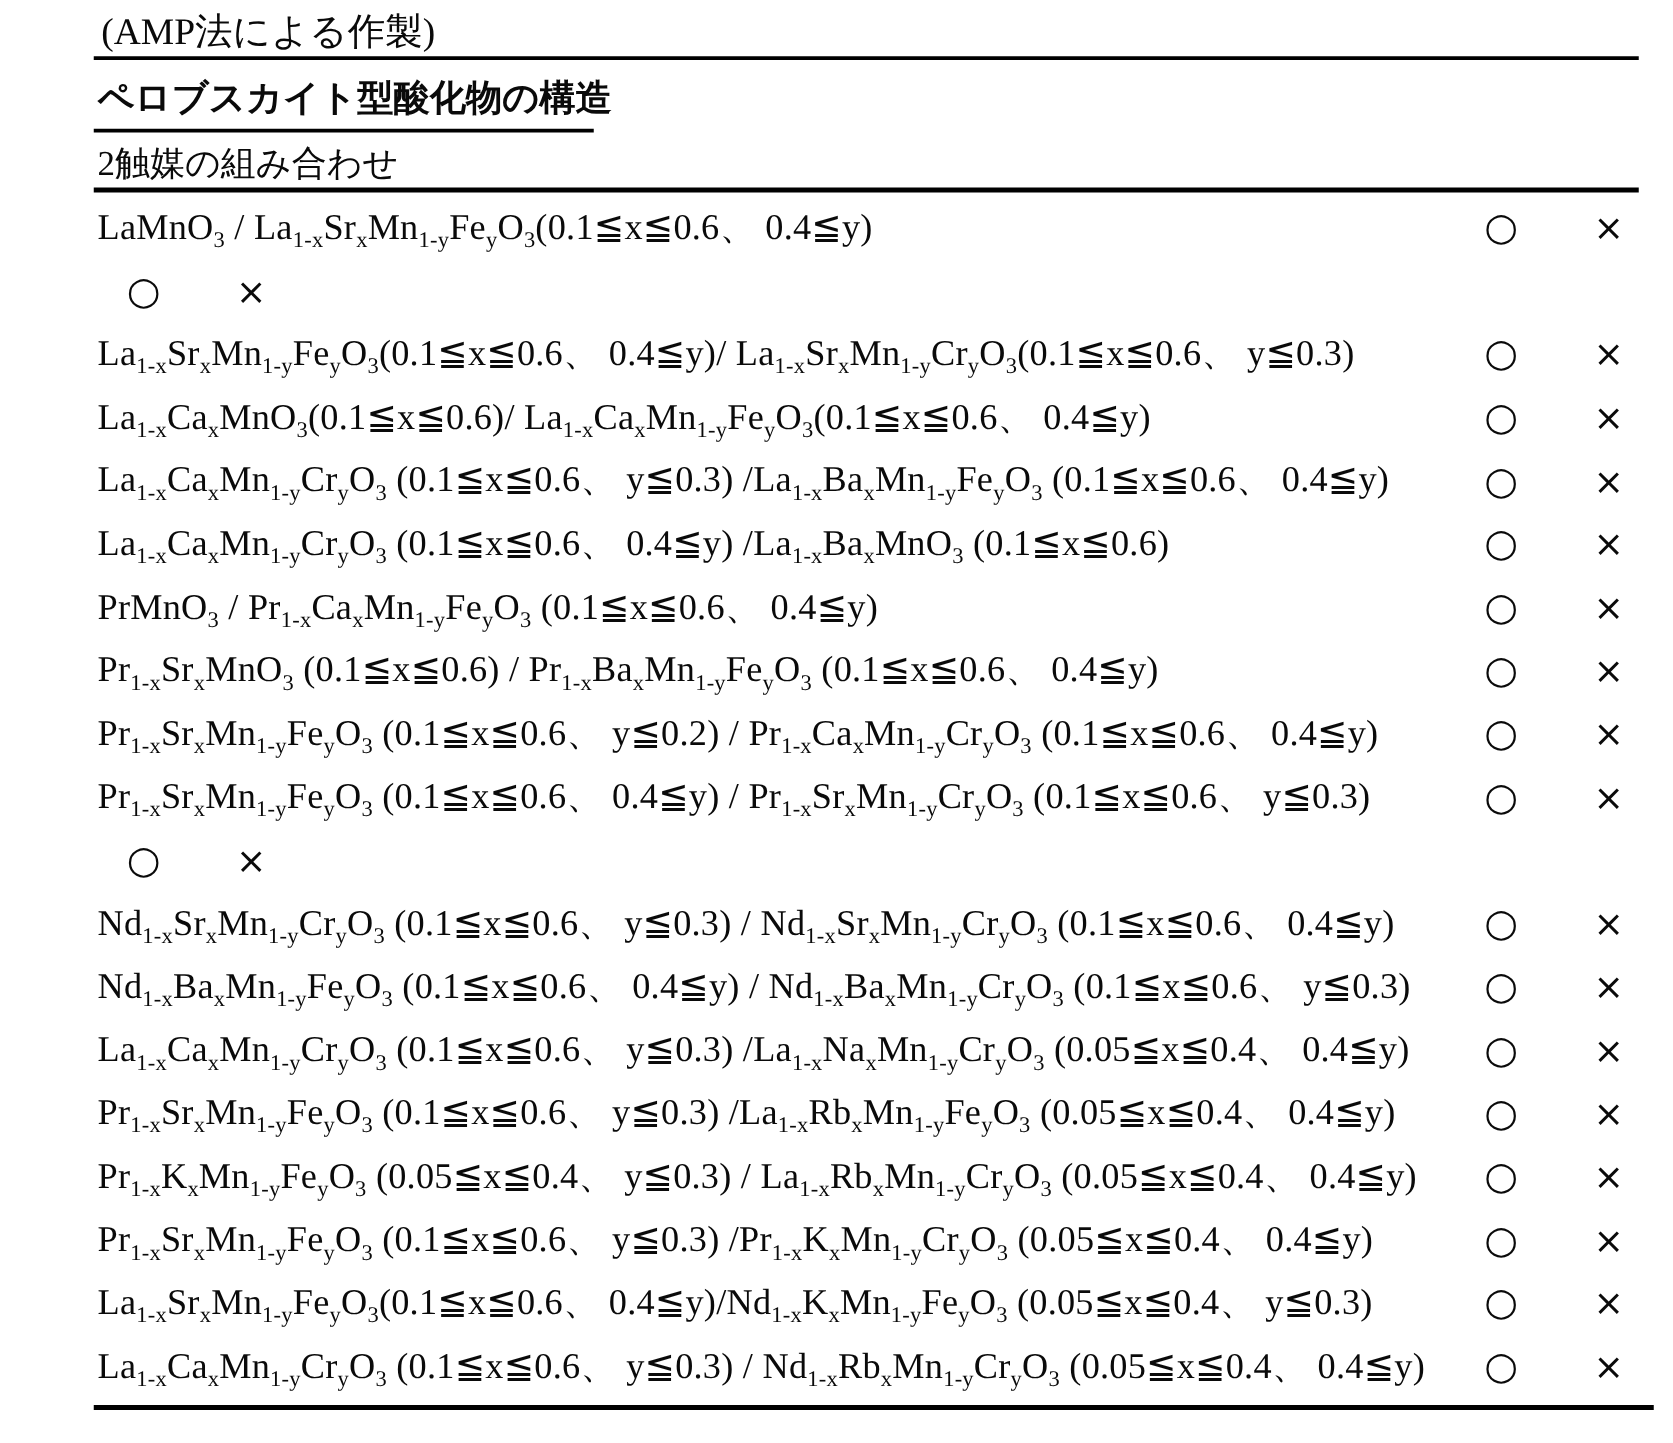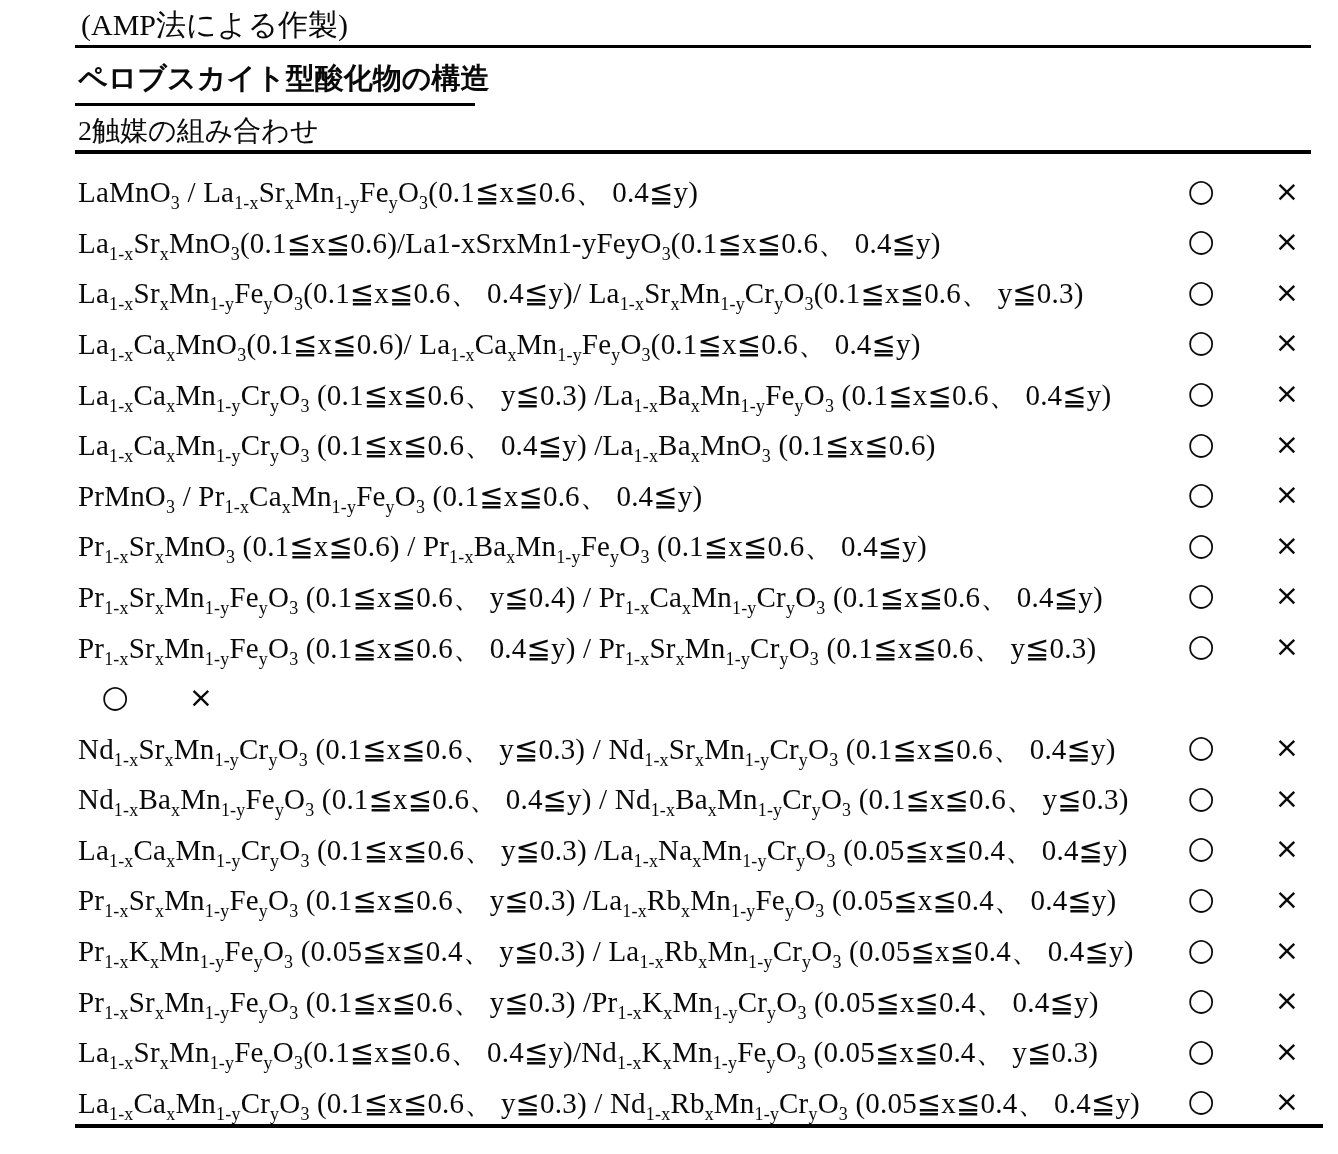--- a/index.html
+++ b/index.html
@@ -60,21 +60,21 @@
   }
 
   .rows {
     position: absolute;
     left: 30px;
     top: 157px;
     width: 1258px;
   }
   .row {
     display: flex;
-    align-items: flex-end;
+    align-items: center;
     height: 50.6px;
   }
   .formula {
     flex: 1 1 auto;
     font-size: 29px;
     line-height: 1.05;
     white-space: nowrap;
     letter-spacing: 0.2px;
   }
   .formula sub {
@@ -112,21 +112,20 @@
 
   <div class="rule rule-header-bot"></div>
 
   <div class="rows">
       <div class="row">
     <div class="formula"><span>LaMnO</span><sub>3</sub><span>  / La</span><sub>1-x</sub><span>Sr</span><sub>x</sub><span>Mn</span><sub>1-y</sub><span>Fe</span><sub>y</sub><span>O</span><sub>3</sub><span>(0.1≦x≦0.6、 0.4≦y)</span></div>
     <div class="mark mark-generation">○</div>
     <div class="mark mark-reduction">×</div>
   </div>
       <div class="row">
-    <div class="formula"><span>La</span><sub>1-x</sub><span>Sr</span><sub>x</sub><span>MnO</span><sub>3</sub><span>(0.1≦x≦0.6)/La1-xSrxMn1-yFeyO</span><sub>3</sub><span>(0.1≦x≦0.6、 0.4≦y)</span></div>
     <div class="mark mark-generation">○</div>
     <div class="mark mark-reduction">×</div>
   </div>
       <div class="row">
     <div class="formula"><span>La</span><sub>1-x</sub><span>Sr</span><sub>x</sub><span>Mn</span><sub>1-y</sub><span>Fe</span><sub>y</sub><span>O</span><sub>3</sub><span>(0.1≦x≦0.6、 0.4≦y)/ La</span><sub>1-x</sub><span>Sr</span><sub>x</sub><span>Mn</span><sub>1-y</sub><span>Cr</span><sub>y</sub><span>O</span><sub>3</sub><span>(0.1≦x≦0.6、 y≦0.3)</span></div>
     <div class="mark mark-generation">○</div>
     <div class="mark mark-reduction">×</div>
   </div>
       <div class="row">
     <div class="formula"><span>La</span><sub>1-x</sub><span>Ca</span><sub>x</sub><span>MnO</span><sub>3</sub><span>(0.1≦x≦0.6)/ La</span><sub>1-x</sub><span>Ca</span><sub>x</sub><span>Mn</span><sub>1-y</sub><span>Fe</span><sub>y</sub><span>O</span><sub>3</sub><span>(0.1≦x≦0.6、 0.4≦y)</span></div>
@@ -147,21 +146,21 @@
     <div class="formula"><span>PrMnO</span><sub>3</sub><span> / Pr</span><sub>1-x</sub><span>Ca</span><sub>x</sub><span>Mn</span><sub>1-y</sub><span>Fe</span><sub>y</sub><span>O</span><sub>3</sub><span> (0.1≦x≦0.6、 0.4≦y)</span></div>
     <div class="mark mark-generation">○</div>
     <div class="mark mark-reduction">×</div>
   </div>
       <div class="row">
     <div class="formula"><span>Pr</span><sub>1-x</sub><span>Sr</span><sub>x</sub><span>MnO</span><sub>3</sub><span> (0.1≦x≦0.6) / Pr</span><sub>1-x</sub><span>Ba</span><sub>x</sub><span>Mn</span><sub>1-y</sub><span>Fe</span><sub>y</sub><span>O</span><sub>3</sub><span> (0.1≦x≦0.6、 0.4≦y)</span></div>
     <div class="mark mark-generation">○</div>
     <div class="mark mark-reduction">×</div>
   </div>
       <div class="row">
-    <div class="formula"><span>Pr</span><sub>1-x</sub><span>Sr</span><sub>x</sub><span>Mn</span><sub>1-y</sub><span>Fe</span><sub>y</sub><span>O</span><sub>3</sub><span> (0.1≦x≦0.6、 y≦0.4) / Pr</span><sub>1-x</sub><span>Ca</span><sub>x</sub><span>Mn</span><sub>1-y</sub><span>Cr</span><sub>y</sub><span>O</span><sub>3</sub><span> (0.1≦x≦0.6、 0.4≦y)</span></div>
+    <div class="formula"><span>Pr</span><sub>1-x</sub><span>Sr</span><sub>x</sub><span>Mn</span><sub>1-y</sub><span>Fe</span><sub>y</sub><span>O</span><sub>3</sub><span> (0.1≦x≦0.6、 y≦0.2) / Pr</span><sub>1-x</sub><span>Ca</span><sub>x</sub><span>Mn</span><sub>1-y</sub><span>Cr</span><sub>y</sub><span>O</span><sub>3</sub><span> (0.1≦x≦0.6、 0.4≦y)</span></div>
     <div class="mark mark-generation">○</div>
     <div class="mark mark-reduction">×</div>
   </div>
       <div class="row">
     <div class="formula"><span>Pr</span><sub>1-x</sub><span>Sr</span><sub>x</sub><span>Mn</span><sub>1-y</sub><span>Fe</span><sub>y</sub><span>O</span><sub>3</sub><span> (0.1≦x≦0.6、 0.4≦y) / Pr</span><sub>1-x</sub><span>Sr</span><sub>x</sub><span>Mn</span><sub>1-y</sub><span>Cr</span><sub>y</sub><span>O</span><sub>3</sub><span> (0.1≦x≦0.6、 y≦0.3)</span></div>
     <div class="mark mark-generation">○</div>
     <div class="mark mark-reduction">×</div>
   </div>
       <div class="row">
     <div class="mark mark-generation">○</div>

